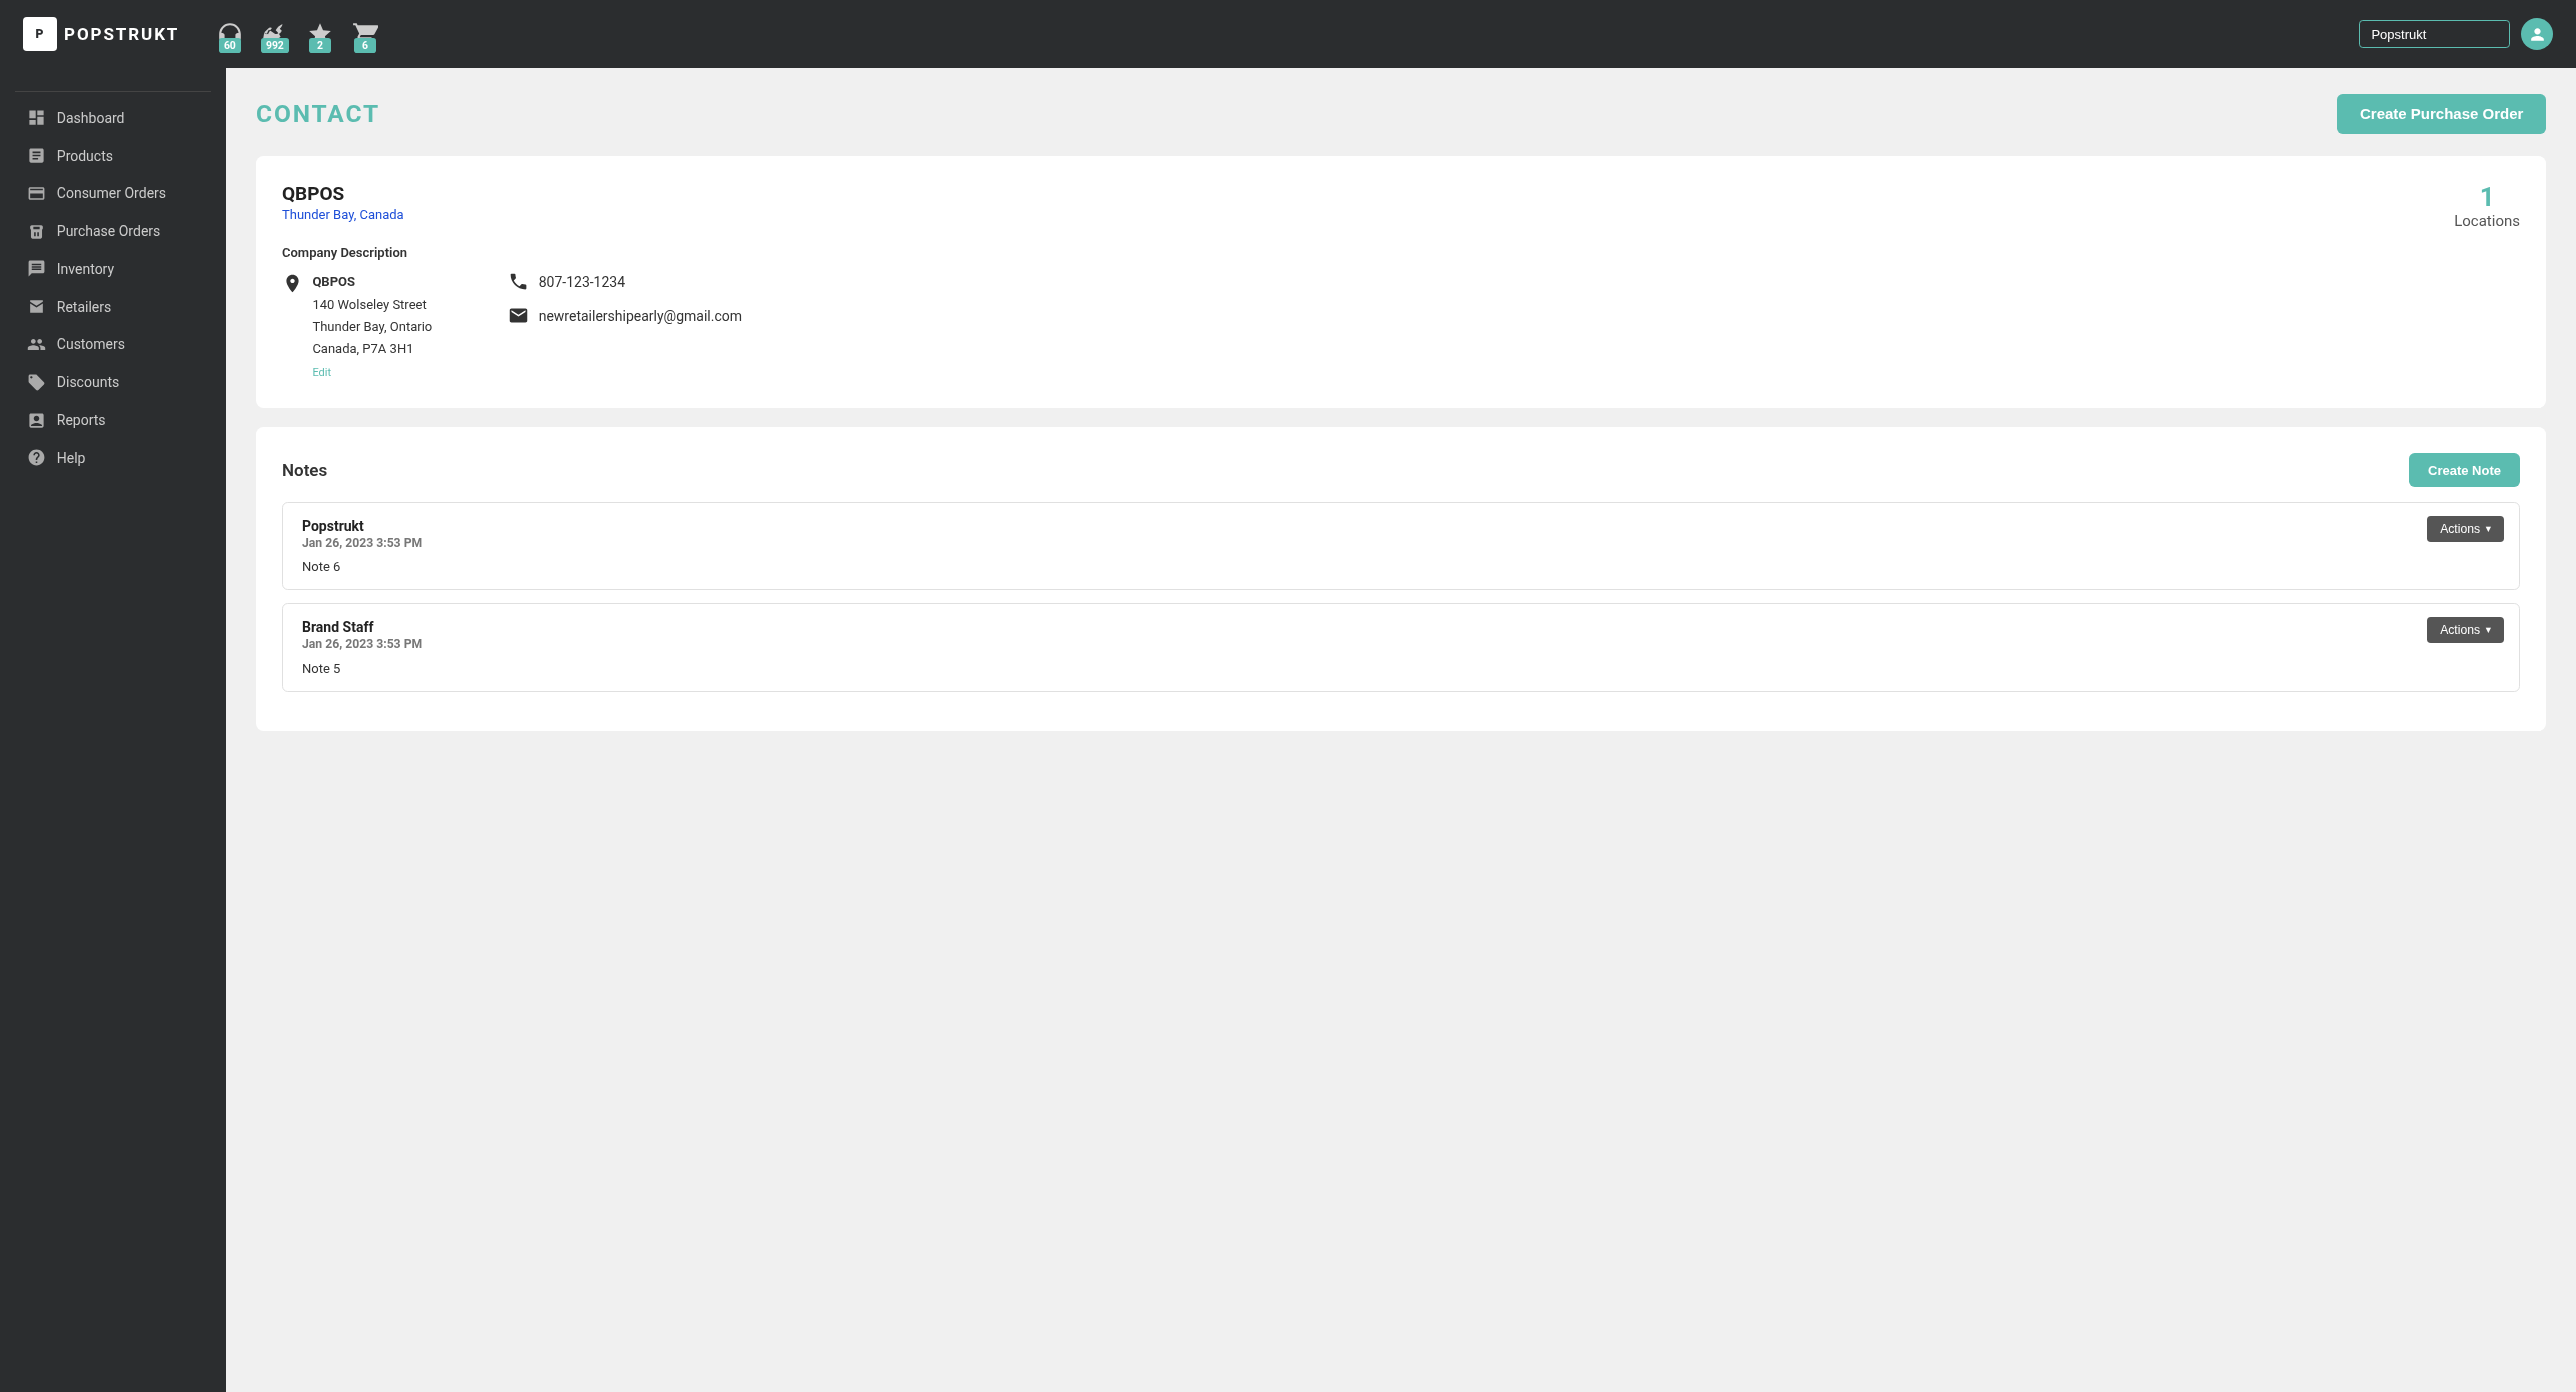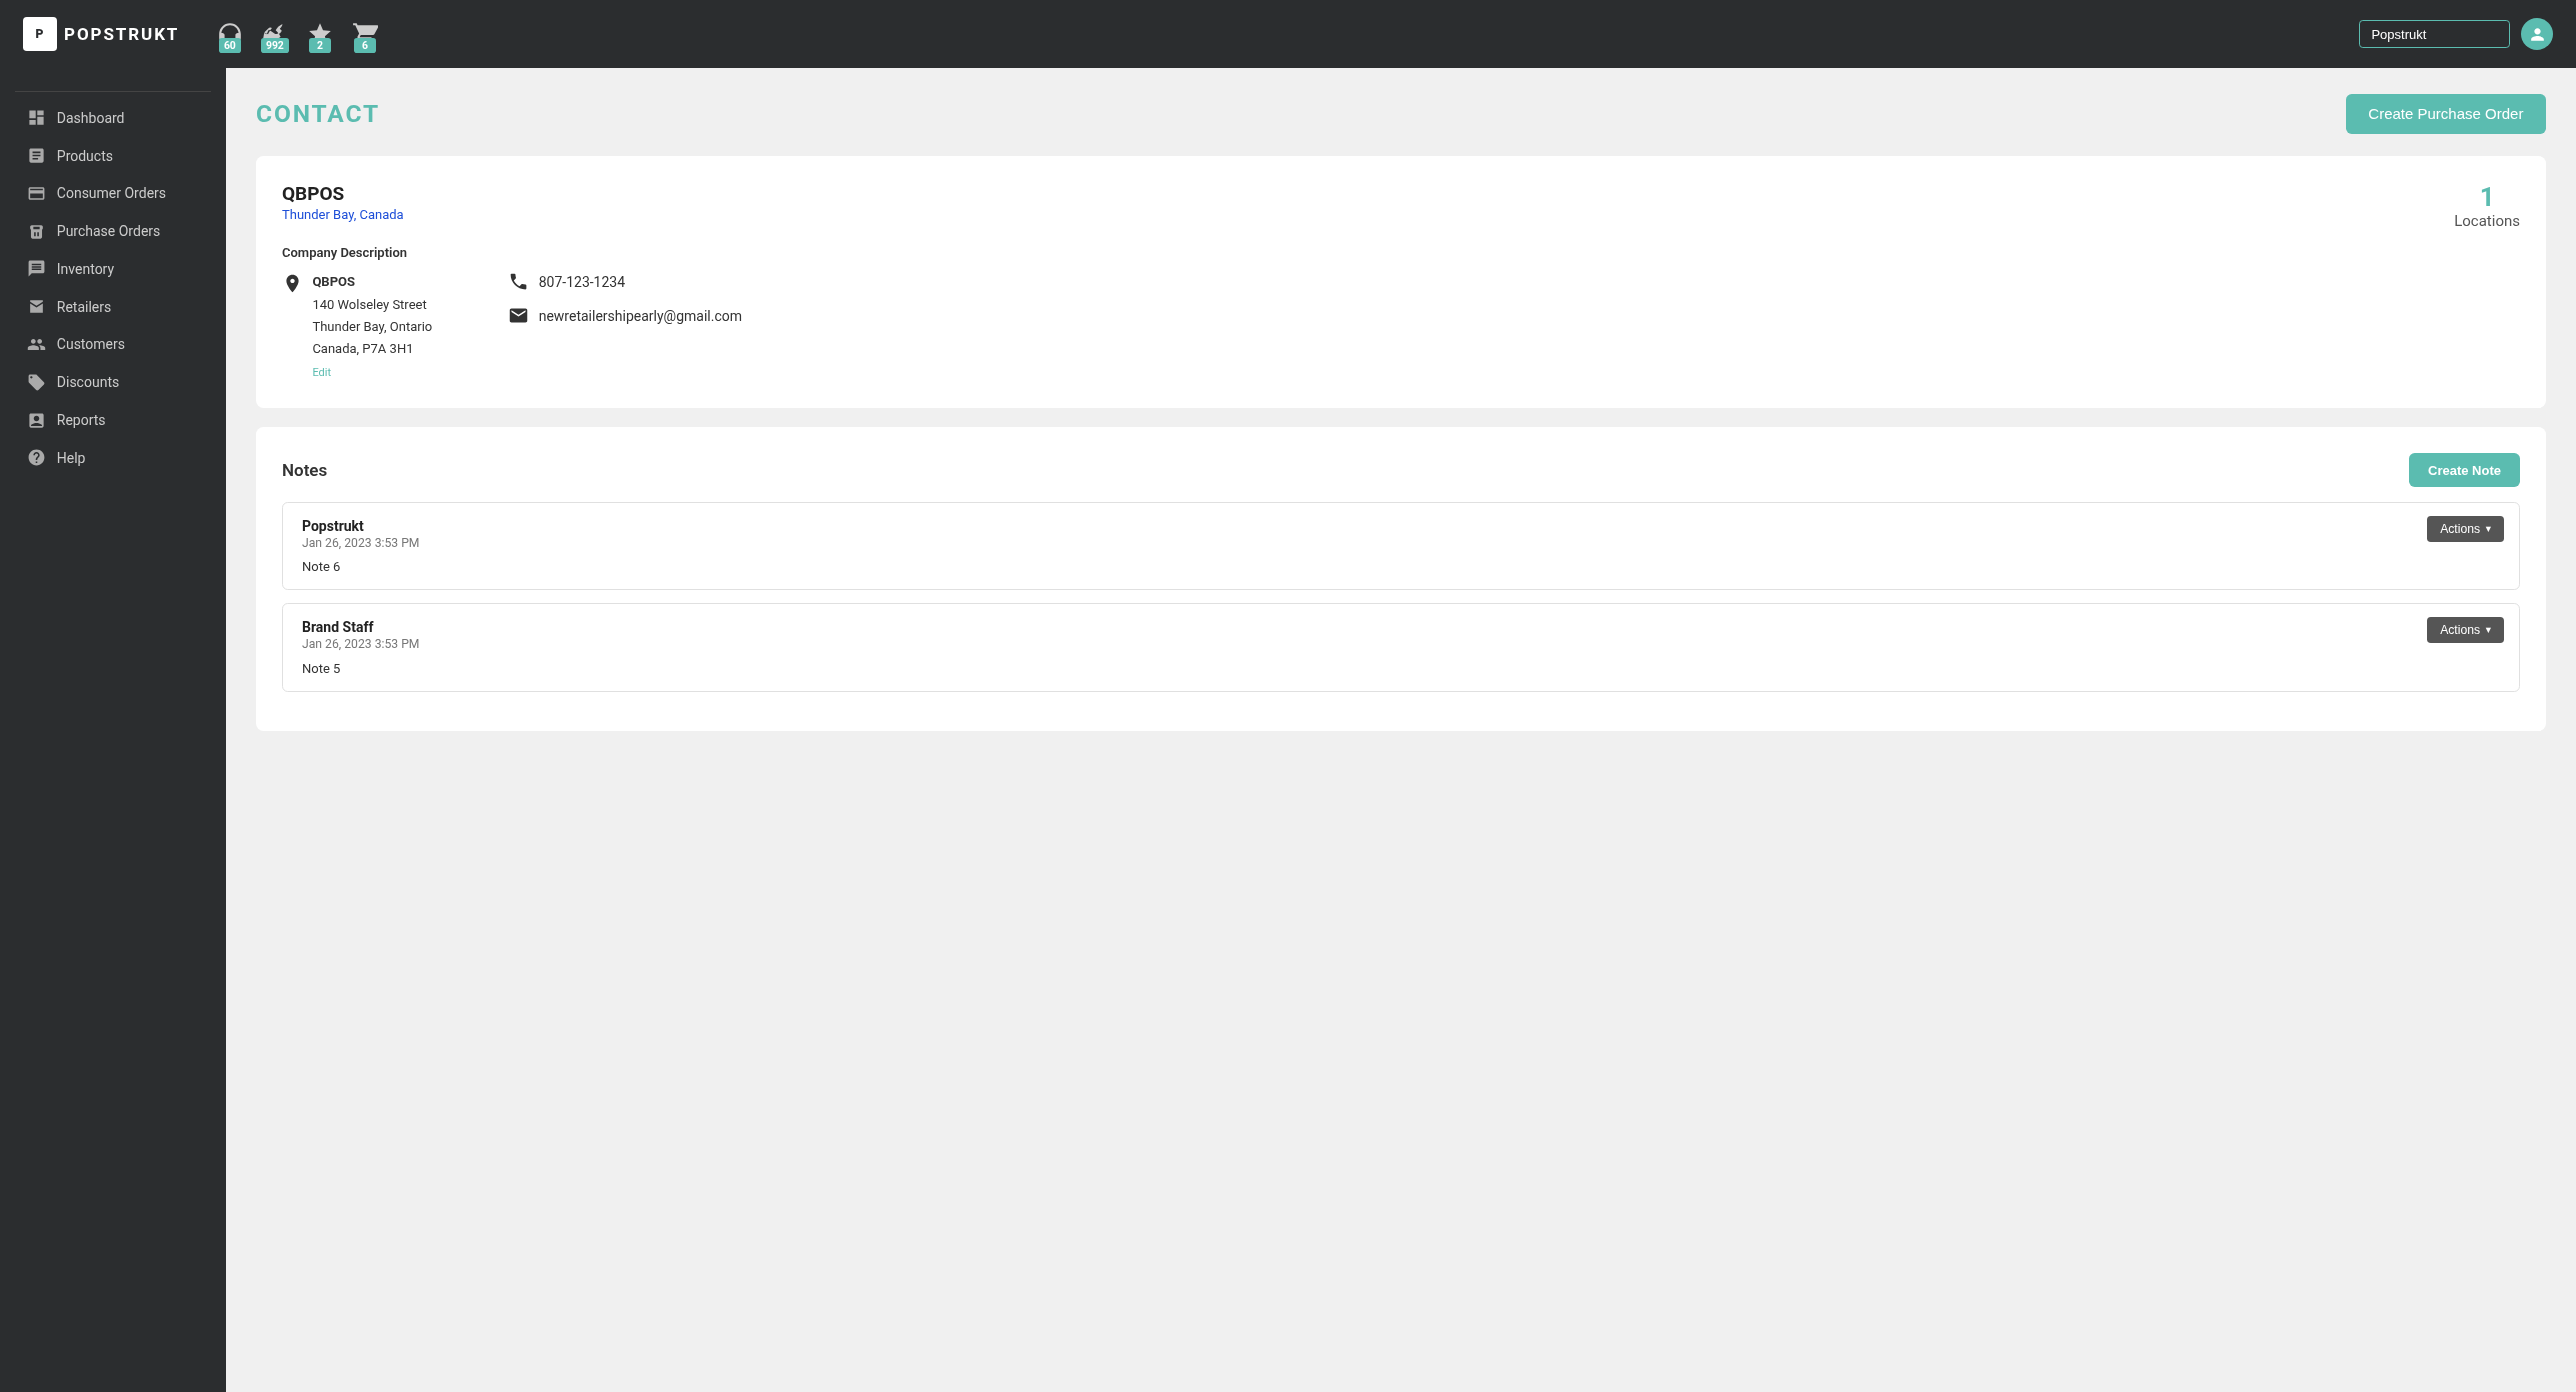--- a/index.html
+++ b/index.html
@@ -146,21 +146,21 @@
       letter-spacing: 1.9px;
       text-transform: uppercase;
     }
     .btn-primary {
       background: #5bbcb0;
       color: #fff;
       border: none;
       padding: 11.3px 22.6px;
       border-radius: 5.7px;
       font-size: 15px;
-      font-weight: 400;
+      font-weight: 700;
       cursor: pointer;
     }
 
     
     .card {
       background: #fff;
       border-radius: 7.5px;
       padding: 26px;
       margin-bottom: 19px;
     }
@@ -259,20 +259,21 @@
     }
     .note-author {
       font-size: 14px;
       font-weight: 700;
       color: #222;
     }
     .note-date {
       font-size: 12.2px;
       color: #777;
       margin-top: 1.9px;
+      font-weight: bold;
     }
     .note-content {
       font-size: 13px;
       color: #333;
       margin-top: 9.4px;
     }
     .btn-actions {
       position: absolute;
       top: 13px;
       right: 15px;

